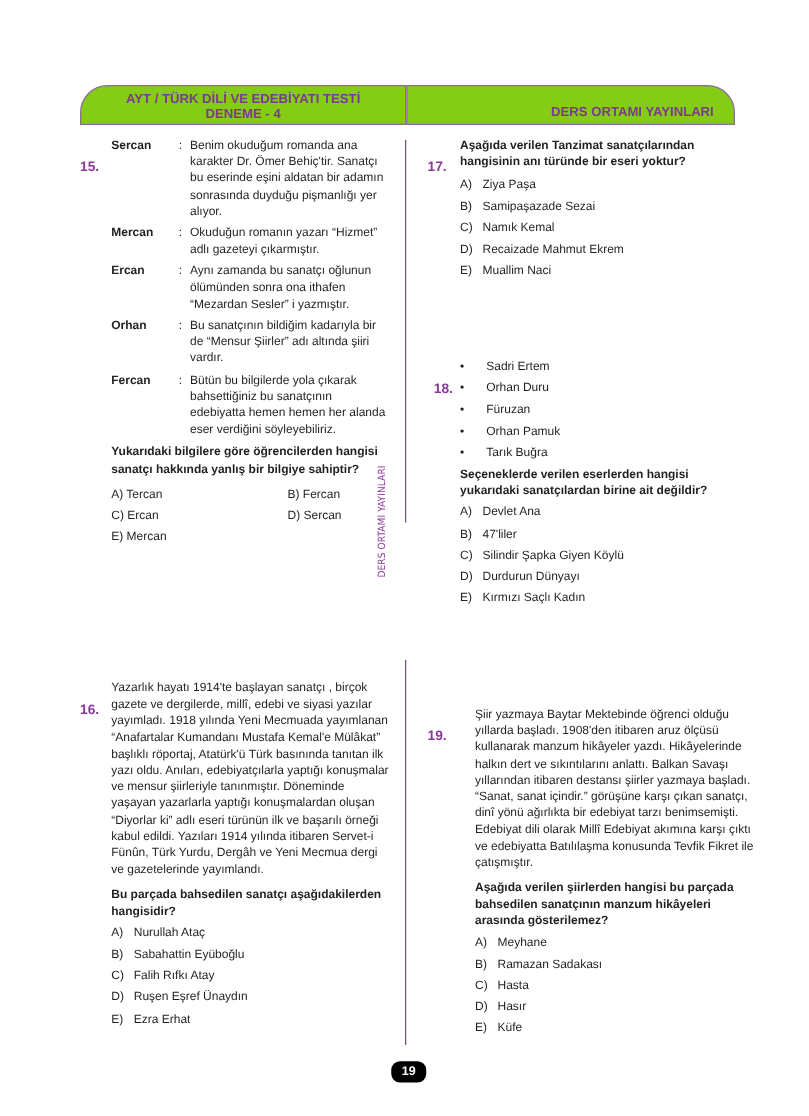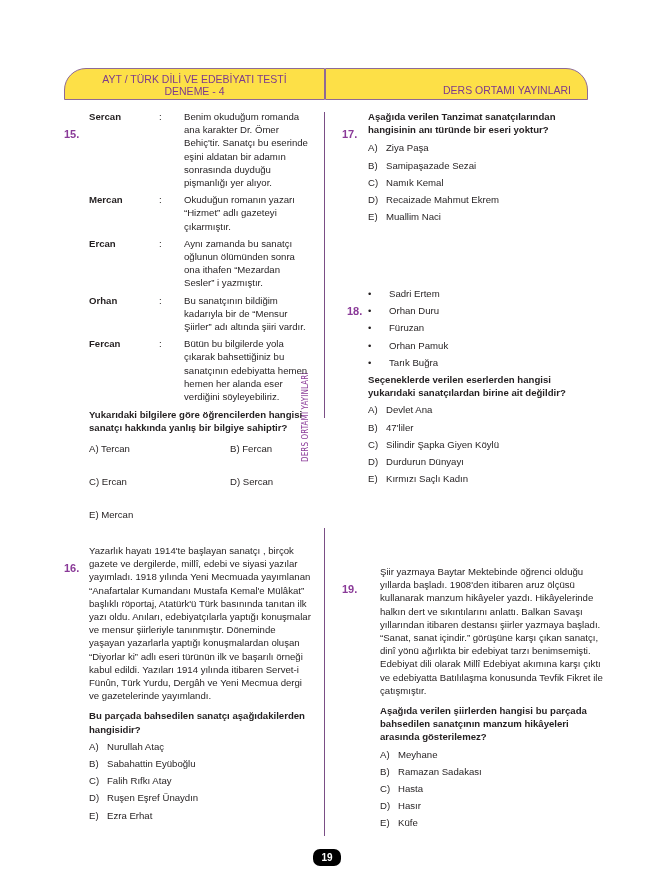--- a/index.html
+++ b/index.html
@@ -1,39 +1,39 @@
 <!DOCTYPE html>
 <html><head>
 <meta charset="utf-8">
 <style>
   html, body { margin:0; padding:0; background:#ffffff; }
   body { width:647px; height:893px; position:relative; overflow:hidden;
          font-family:"Liberation Sans", sans-serif; color:#231f20; }
-  .hdr { position:absolute; top:68px; height:32px; background:#fde047;
+  .hdr { position:absolute; top:68px; height:32px; background:#84cc16;
          border:1px solid #8e6a96; box-sizing:border-box; color:#7d3a8c;
-         font-weight:normal; font-size:10.5px; }
+         font-weight:bold; font-size:10.5px; }
   .hdr-left { left:64px; width:261px; border-radius:22px 0 0 0;
               text-align:center; line-height:12px; padding-top:4px; }
   .hdr-right { left:325px; width:263px; border-radius:0 22px 0 0;
                text-align:right; padding-right:16px; padding-top:15px; }
   .hdr-left span { display:block; }
   .vline { position:absolute; left:324px; width:1.3px; background:#7a4e85; }
   .vtext { position:absolute; left:301px; top:462px; width:80px; height:14px;
            transform:rotate(-90deg); transform-origin:left top; color:#8a3a98;
            font-size:8px; font-family:"DejaVu Sans", sans-serif; letter-spacing:0.1px;
            white-space:nowrap; font-stretch:condensed; }
   .q { position:absolute; font-size:9.6px; line-height:13.2px; }
   .qnum { position:absolute; color:#8a3a98; font-weight:bold; font-size:11px;margin-top:18px; }
-  .row { display:flex; margin-bottom:4px;gap:16px; }
+  .row { display:flex; margin-bottom:4px; }
   .name { font-weight:bold; width:54px; flex:none; }
   .colon { width:9px; flex:none; }
   .stem { font-weight:bold; margin-top:5px; }
   .opt { margin-top:4px; display:flex; }
   .opt .l { width:18px; flex:none; }
-  .opts2 { display:grid; grid-template-columns: 1fr 1fr; row-gap:20px; margin-top:7px; }
+  .opts2 { display:grid; grid-template-columns: 1fr 1fr; row-gap:4px; margin-top:7px; }
   .u { }
   .bullet { display:flex; margin-bottom:4px; }
   .bullet .dot { width:21px; flex:none; }
   .pagenum { position:absolute; left:313px; top:849px; width:28px; height:17px;
              background:#000000; color:#fff; font-weight:bold; font-size:10px;
              border-radius:7px; text-align:center; line-height:17px; }
 </style>
 </head>
 <body>
 

